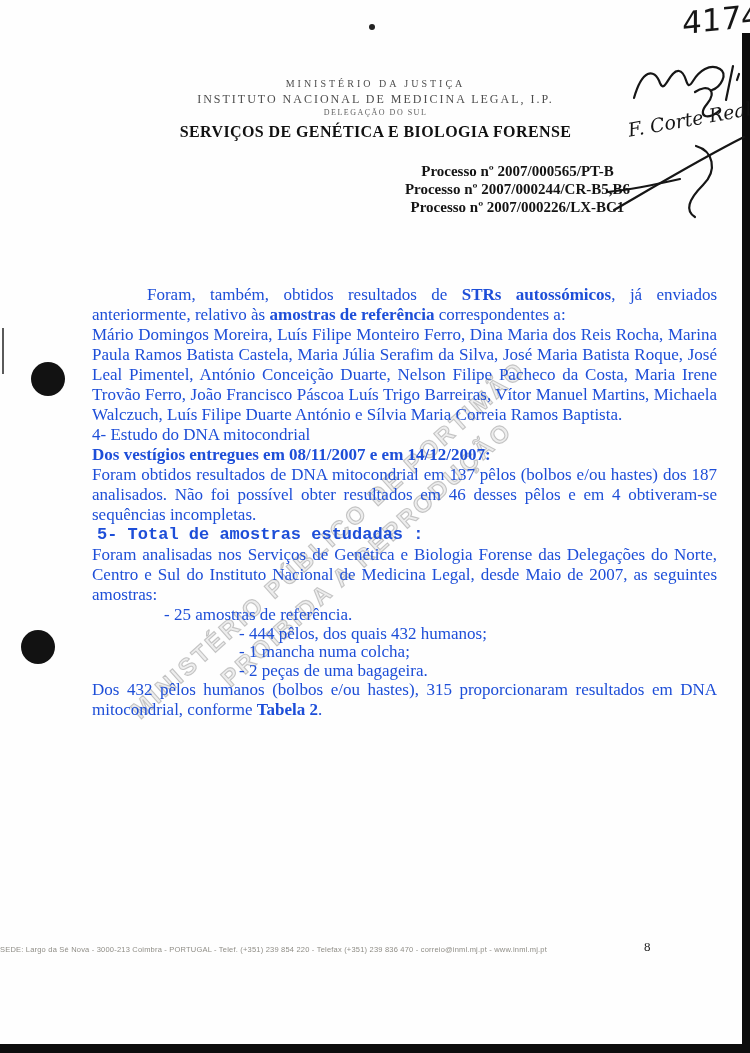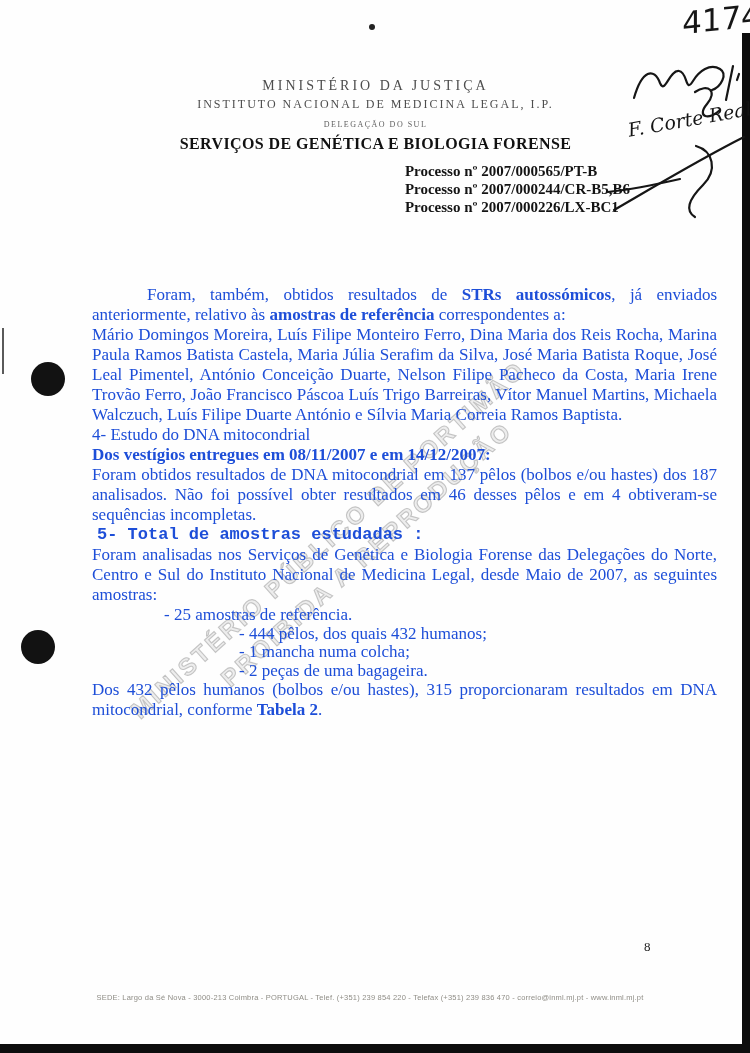--- a/index.html
+++ b/index.html
@@ -17,26 +17,26 @@
   
   .edge-right{position:absolute;right:0;top:33px;bottom:0;width:8px;background:#0d0d0d;}
   .edge-bottom{position:absolute;left:0;right:0;bottom:0;height:9px;background:#0d0d0d;}
   .edge-left-line{position:absolute;left:2px;top:328px;width:2px;height:46px;background:#5a5a5a;}
   .punch{position:absolute;width:34px;height:34px;border-radius:50%;background:#121212;}
   .punch1{left:31px;top:362px;}
   .punch2{left:21px;top:630px;}
   .top-dot{position:absolute;left:369px;top:24px;width:6px;height:6px;border-radius:50%;background:#222;}
   
   .header{position:absolute;left:63px;width:625px;top:78px;text-align:center;}
-  .h-line1{font-size:14px;letter-spacing:3px;color:#4d4d4d;}
+  .h-line1{font-size:10px;letter-spacing:3px;color:#4d4d4d;}
   .h-line2{font-size:12px;letter-spacing:2px;color:#4d4d4d;margin-top:3px;}
-  .h-line3{font-size:8px;letter-spacing:1.5px;color:#606060;margin-top:8px;}
+  .h-line3{font-size:8px;letter-spacing:1.5px;color:#606060;margin-top:1px;}
   .h-line4{font-size:16px;font-weight:bold;color:#111;margin-top:6px;letter-spacing:0.4px;}
   
-  .process{position:absolute;right:120px;top:162px;text-align:left;font-weight:bold;font-size:15px;line-height:18px;color:#141414;}
+  .process{position:absolute;right:120px;top:162px;text-align:center;font-weight:bold;font-size:15px;line-height:18px;color:#141414;}
   
   .wm{position:absolute;white-space:nowrap;font-family:"Liberation Sans",sans-serif;font-weight:bold;
       font-size:24px;letter-spacing:3px;color:rgba(170,170,170,0.20);
       -webkit-text-stroke:1.1px rgba(135,135,135,0.45);
       transform-origin:0 50%;transform:rotate(-42deg);z-index:1;}
   .wm1{left:135px;top:700px;}
   .wm2{left:225px;top:668px;}
   
   .doc-body{position:absolute;left:63px;width:625px;top:285px;z-index:2;
             font-size:17px;line-height:20px;text-align:justify;color:#1d4ed8;margin-left:29px;}
@@ -54,21 +54,21 @@
   .p-final{margin-top:18px;}
   b{font-weight:bold;}
   
   .hand-number{position:absolute;left:682px;top:1px;font-family:"DejaVu Sans",sans-serif;
                font-size:31px;color:#161616;transform:rotate(-6deg) skewX(-6deg);z-index:3;}
   .sig-name{position:absolute;left:627px;top:108px;font-family:"DejaVu Serif",serif;font-style:italic;
             font-size:19px;color:#141414;transform:rotate(-10deg);z-index:3;white-space:nowrap;}
   .sig-svg{position:absolute;left:600px;top:40px;z-index:3;}
   
   .page-num{position:absolute;left:644px;top:939px;font-size:13px;color:#222;}
-  .footer{position:absolute;left:0;right:10px;top:993px;text-align:center;
+  .footer{position:absolute;left:0;right:10px;top:945px;text-align:left;
           font-family:"Liberation Sans",sans-serif;font-size:7.5px;color:#8f8d86;letter-spacing:0.2px;}
 </style>
 </head>
 <body>
 
 <div class="page">
 
   <div class="edge-right"></div>
   <div class="edge-bottom"></div>
   <div class="edge-left-line"></div>

